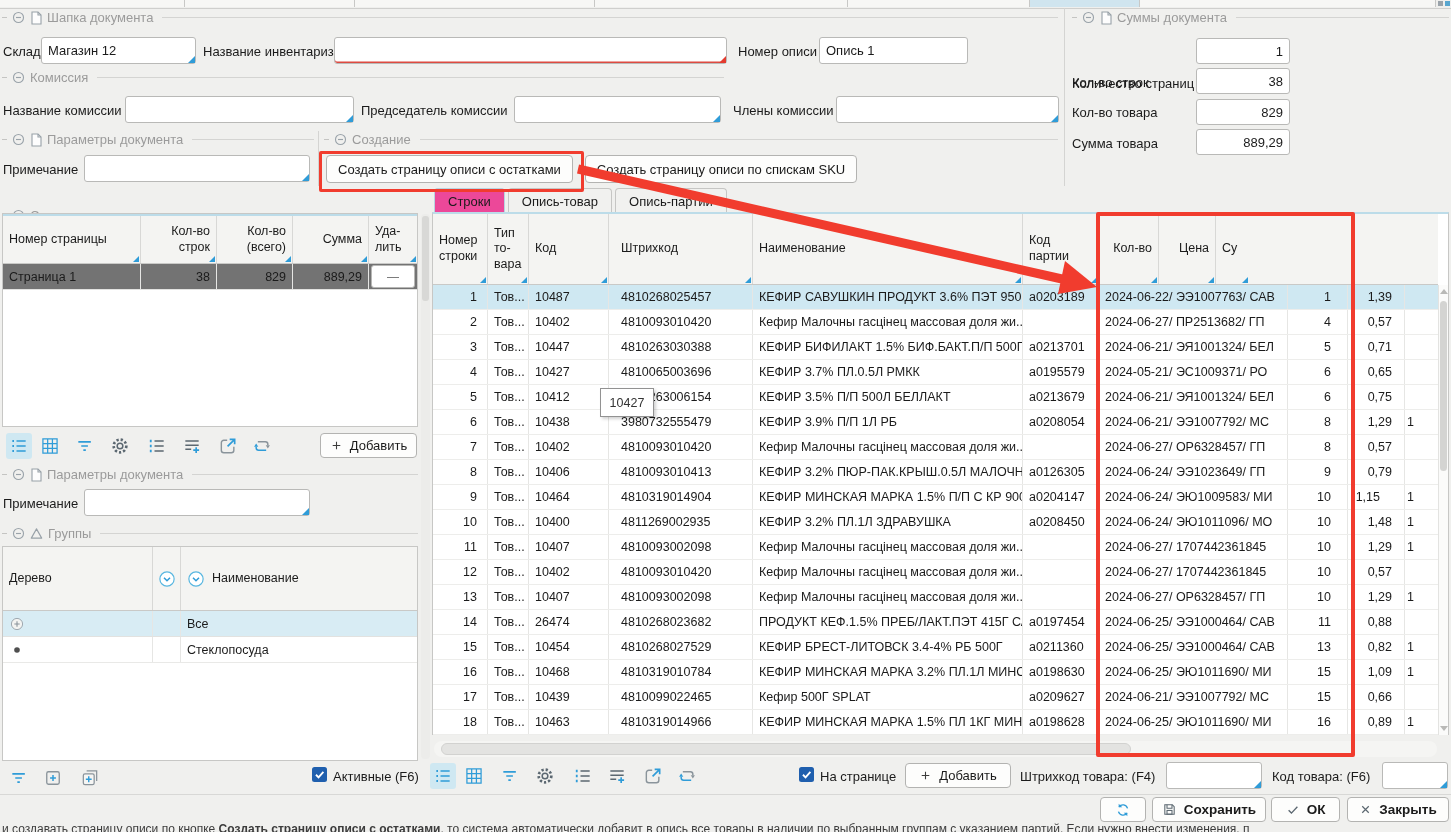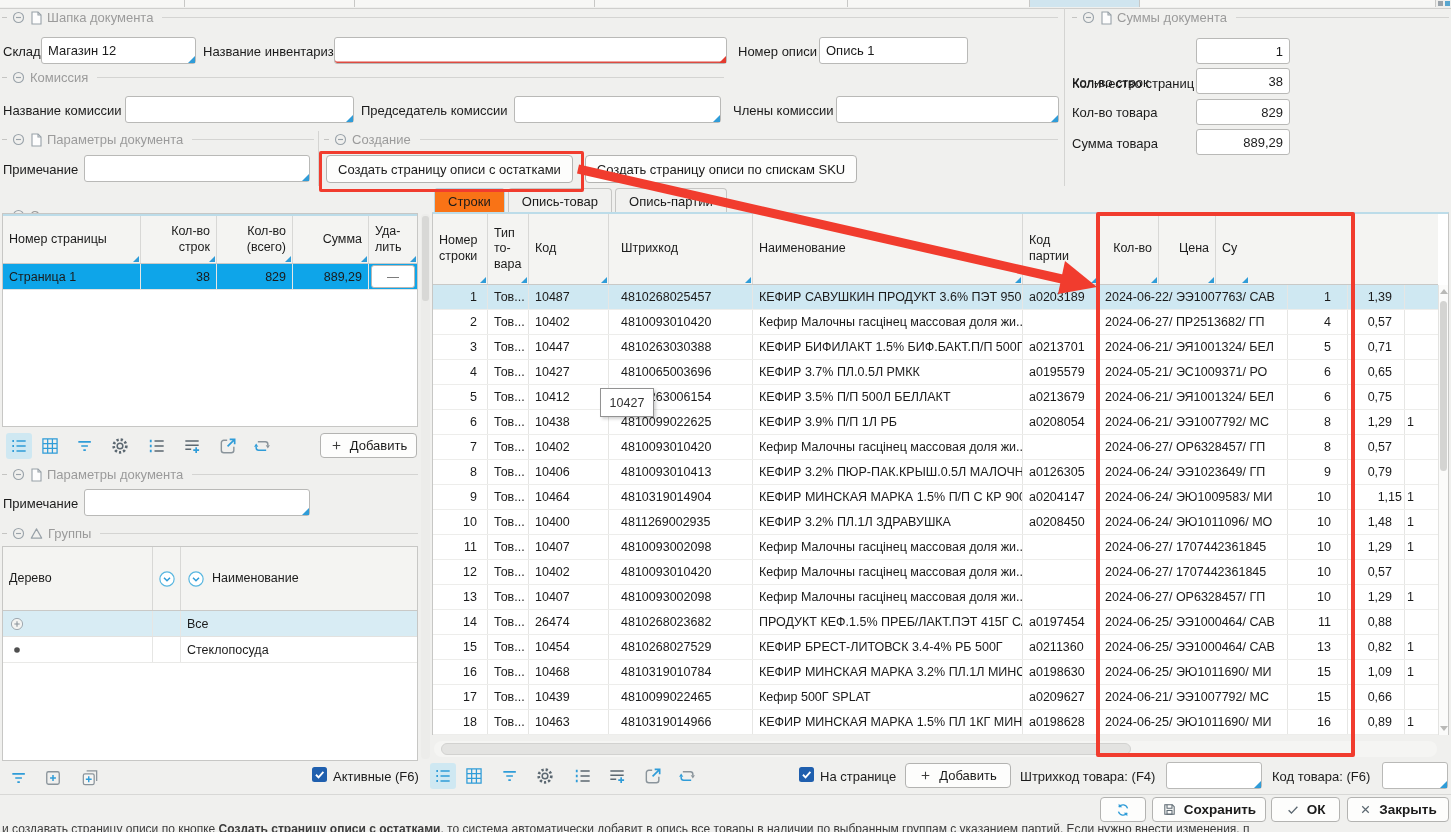--- a/index.html
+++ b/index.html
@@ -22,21 +22,21 @@
   .inpw.num input{text-align:right;}
   
   .btn{position:absolute;display:flex;align-items:center;justify-content:center;gap:7px;background:#fdfdfc;border:1px solid #b3b3b1;border-radius:4px;font-size:13px;color:#1b1b1b;box-sizing:border-box;white-space:nowrap;}
   .btn.bold{font-weight:600;font-size:13.5px;}
   
   .tbtn{position:absolute;width:26px;height:26px;display:flex;align-items:center;justify-content:center;border-radius:3px;}
   .tbtn.active{background:#cfe8f2;}
   
   .tabs{position:absolute;display:flex;}
   .tab{display:inline-flex;align-items:center;padding:0 13px;height:24px;background:#f1f1ef;border:1px solid #c6c6c4;border-bottom:none;border-radius:4px 4px 0 0;margin-right:3px;font-size:13px;}
-  .tab.active{background:#f97316;border-color:#b9d4e0;}
+  .tab.active{background:#ec4899;border-color:#b9d4e0;}
   
   .panel{position:absolute;background:#fff;border:1px solid #c7c7c5;box-sizing:border-box;}
   .thead{display:flex;background:#f4f4f2;border-bottom:1px solid #c9c9c7;box-sizing:border-box;}
   .hcell{position:relative;display:flex;align-items:center;padding:2px 6px;box-sizing:border-box;border-right:1px solid #d8d8d6;font-size:12.5px;line-height:1.25;}
   .hcell.last{border-right:none;}
   .hcell.ra{justify-content:flex-end;text-align:right;}
   .sortc{position:absolute;right:1px;bottom:1px;width:0;height:0;border-left:6px solid transparent;border-bottom:6px solid #2f9cd8;}
   .trow{display:flex;align-items:stretch;box-sizing:border-box;}
   .tcell{display:flex;align-items:center;padding:0 6px;box-sizing:border-box;border-right:1px solid #e6e6e4;overflow:hidden;white-space:nowrap;font-size:12.5px;}
   .tcell.last{border-right:none;}
@@ -334,21 +334,21 @@
         </div>
       <div class="hcell pw-sum ra">
           <span>Сумма</span>
           <span class="sortc"></span>
         </div>
       <div class="hcell pw-del last">
           <span>Уда-лить</span>
           <span class="sortc"></span>
         </div>
     </div>
-    <div class="trow" style="height:26px;background:#0ea5e9;border-bottom:1px solid #e2e2e0;">
+    <div class="trow" style="height:26px;background:#737373;border-bottom:1px solid #e2e2e0;">
       <div class="tcell pw-num">Страница 1</div>
       <div class="tcell pw-rows ra">38</div>
       <div class="tcell pw-total ra">829</div>
       <div class="tcell pw-sum ra">889,29</div>
       <div class="tcell pw-del last" style="justify-content:center;padding:0;">
         <div style="width:42px;height:21px;background:#fff;border:1px solid #b7b7b5;border-radius:3px;display:flex;align-items:center;justify-content:center;color:#6b6b6b;font-size:12px;">—</div>
       </div>
     </div>
   </div>
 
@@ -571,21 +571,21 @@
           <div class="tcell cw-bc">a0213679</div>
           <div class="tcell cw-batch" style="padding-right:0;">2024-06-21/ ЭЯ1001324/ БЕЛ</div>
           <div class="tcell cw-qty ra" style="padding-right:16px;">6</div>
           <div class="tcell cw-price ra" style="padding-right:12px;">0,75</div>
           <div class="tcell cw-sum last ra" style="padding:0 2px;justify-content:flex-start;"></div>
         </div>
         <div class="trow">
           <div class="tcell cw-n ra" style="padding-right:10px;">6</div>
           <div class="tcell cw-type">Тов...</div>
           <div class="tcell cw-code">10438</div>
-          <div class="tcell cw-bar pad-l12">4810099022625</div>
+          <div class="tcell cw-bar pad-l12">3980732555479</div>
           <div class="tcell cw-name">КЕФИР 3.9% П/П 1Л РБ</div>
           <div class="tcell cw-bc">a0208054</div>
           <div class="tcell cw-batch" style="padding-right:0;">2024-06-21/ ЭЭ1007792/ МС</div>
           <div class="tcell cw-qty ra" style="padding-right:16px;">8</div>
           <div class="tcell cw-price ra" style="padding-right:12px;">1,29</div>
           <div class="tcell cw-sum last ra" style="padding:0 2px;justify-content:flex-start;">1</div>
         </div>
         <div class="trow">
           <div class="tcell cw-n ra" style="padding-right:10px;">7</div>
           <div class="tcell cw-type">Тов...</div>
@@ -612,21 +612,21 @@
         </div>
         <div class="trow">
           <div class="tcell cw-n ra" style="padding-right:10px;">9</div>
           <div class="tcell cw-type">Тов...</div>
           <div class="tcell cw-code">10464</div>
           <div class="tcell cw-bar pad-l12">4810319014904</div>
           <div class="tcell cw-name">КЕФИР МИНСКАЯ МАРКА 1.5% П/П С КР 900...</div>
           <div class="tcell cw-bc">a0204147</div>
           <div class="tcell cw-batch" style="padding-right:0;">2024-06-24/ ЭЮ1009583/ МИ</div>
           <div class="tcell cw-qty ra" style="padding-right:16px;">10</div>
-          <div class="tcell cw-price ra" style="padding-right:2px;">1,15</div>
+          <div class="tcell cw-price ra" style="padding-right:24px;">1,15</div>
           <div class="tcell cw-sum last ra" style="padding:0 2px;justify-content:flex-start;">1</div>
         </div>
         <div class="trow">
           <div class="tcell cw-n ra" style="padding-right:10px;">10</div>
           <div class="tcell cw-type">Тов...</div>
           <div class="tcell cw-code">10400</div>
           <div class="tcell cw-bar pad-l12">4811269002935</div>
           <div class="tcell cw-name">КЕФИР 3.2% ПЛ.1Л ЗДРАВУШКА</div>
           <div class="tcell cw-bc">a0208450</div>
           <div class="tcell cw-batch" style="padding-right:0;">2024-06-24/ ЭЮ1011096/ МО</div>

